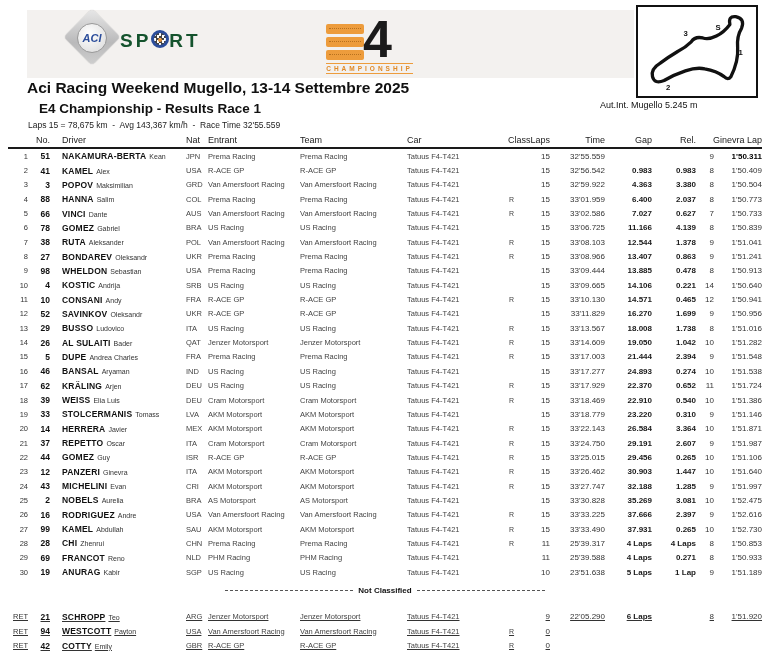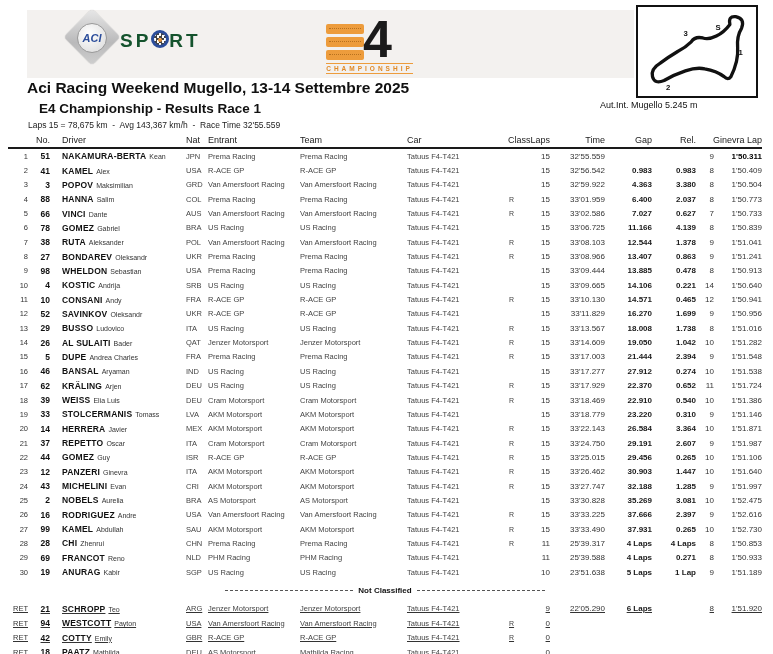--- a/index.html
+++ b/index.html
@@ -60,21 +60,21 @@
   .c-no{text-align:right;font-weight:bold;font-size:8.5px;color:#111;}
   .c-driver{padding-left:12px;}
   .c-driver b{font-size:8.5px;color:#111;letter-spacing:.2px;}
   .c-driver i{font-style:normal;font-size:7px;color:#333;margin-left:3px;}
   .c-nat,.c-entrant,.c-team,.c-car{font-size:7.5px;color:#444;}
   .c-cls{font-size:7px;color:#444;padding-left:1px;}
   .c-laps,.c-time,.c-gap,.c-rel,.c-fllap,.c-fltime{text-align:right;}
   .c-gap,.c-rel{font-weight:bold;color:#1a1a1a;}
   .c-fltime.bold{font-weight:bold;color:#000;padding-left:9px;}
   
-  .notclass{height:14px;margin-top:4px;margin-bottom:4px;display:flex;align-items:center;justify-content:center;}
+  .notclass{height:14px;margin-top:4px;margin-bottom:12px;display:flex;align-items:center;justify-content:center;}
   .notclass .dash{width:128px;border-top:1.5px dashed #555;margin:0 5px;}
   .notclass .lbl{font-size:8px;font-weight:bold;color:#111;white-space:nowrap;}
 </style>
 </head>
 <body>
 
 <div class="page">
 
   <div class="band"></div>
 
@@ -375,21 +375,21 @@
     <span class="c-pos">16</span>
     <span class="c-no">46</span>
     <span class="c-driver"><b>BANSAL</b><i>Aryaman</i></span>
     <span class="c-nat">IND</span>
     <span class="c-entrant">US Racing</span>
     <span class="c-team">US Racing</span>
     <span class="c-car">Tatuus F4-T421</span>
     <span class="c-cls"></span>
     <span class="c-laps">15</span>
     <span class="c-time">33'17.277</span>
-    <span class="c-gap">27.912</span>
+    <span class="c-gap">24.893</span>
     <span class="c-rel">0.274</span>
     <span class="c-fllap">10</span>
     <span class="c-fltime">1'51.538</span>
   </div>
         <div class="grid row">
     <span class="c-pos">17</span>
     <span class="c-no">62</span>
     <span class="c-driver"><b>KRÄLING</b><i>Arjen</i></span>
     <span class="c-nat">DEU</span>
     <span class="c-entrant">US Racing</span>

